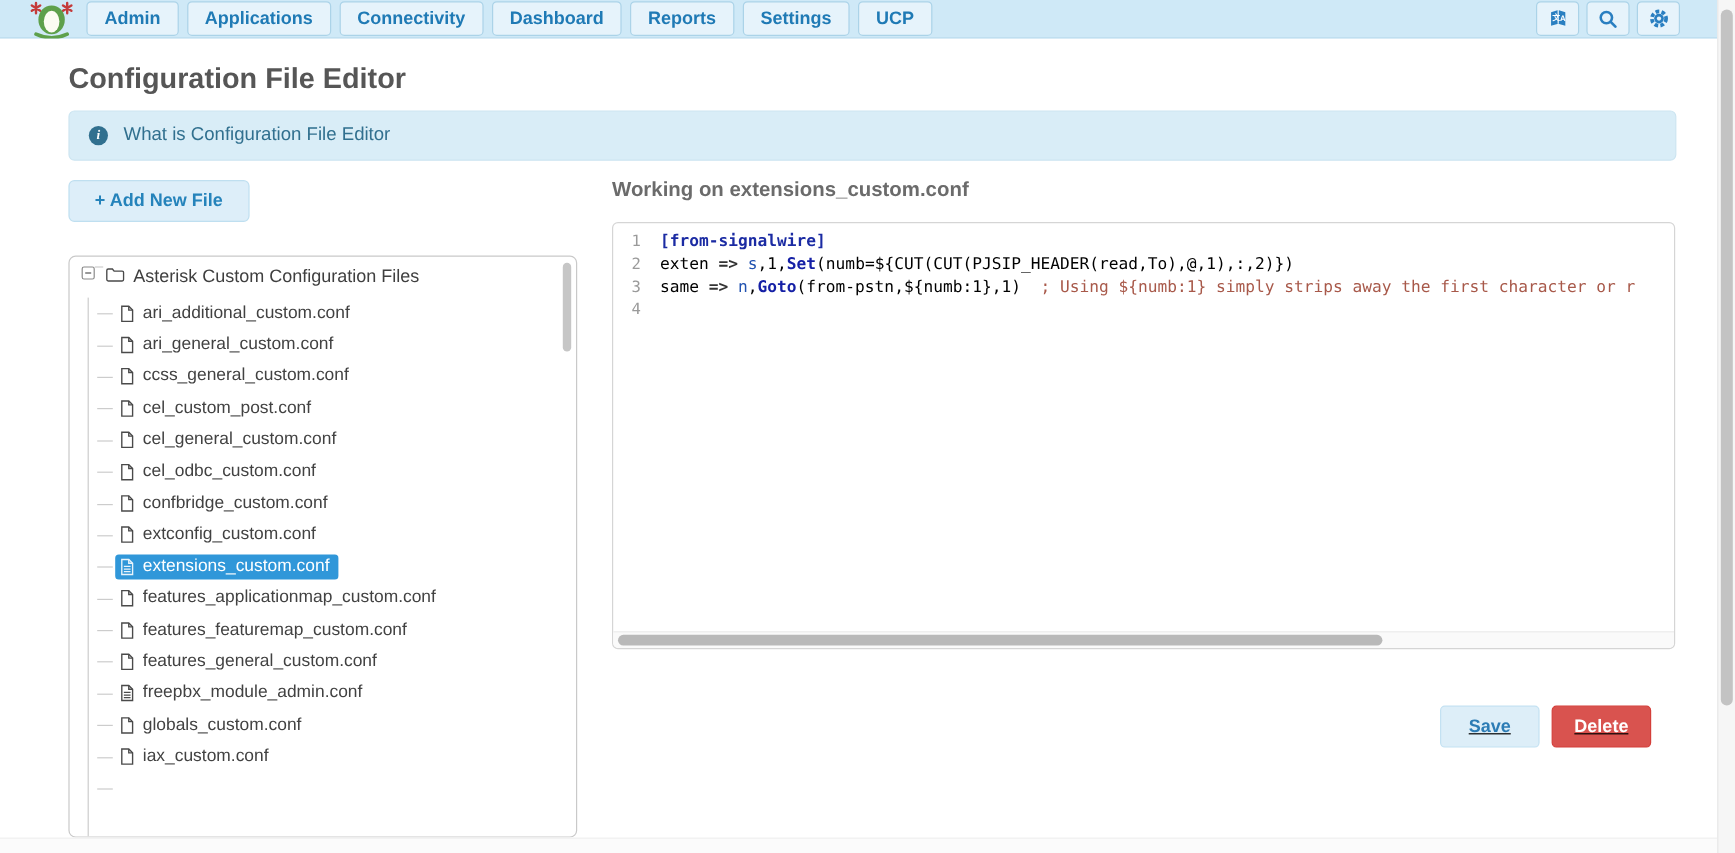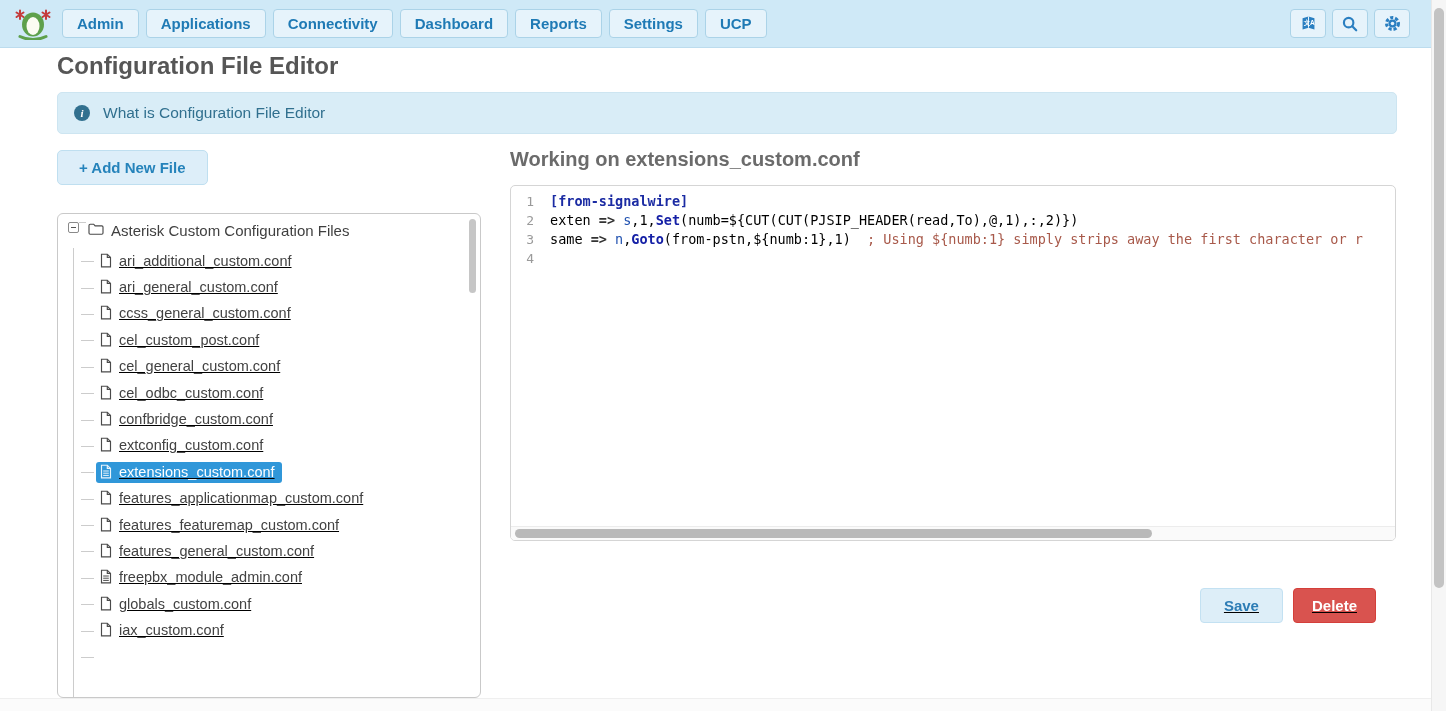--- a/index.html
+++ b/index.html
@@ -1,20 +1,20 @@
 <!DOCTYPE html>
 <html><head>
 <meta charset="utf-8">
 <style>
   * { margin:0; padding:0; box-sizing:border-box; }
   html,body { width:1446px; height:711px; background:#fff; font-family:"Liberation Sans", sans-serif; overflow:hidden; }
   #screen { position:relative; width:1446px; height:711px; background:#fff; overflow:hidden; }
 
   
-  .navbar { position:absolute; top:0; left:0; right:0; height:48px; background:#cfe9f7; border-bottom:1px solid #bcdcee; display:flex; align-items:center; padding:0 10px; }
+  .navbar { position:absolute; top:0; left:0; right:0; height:32px; background:#cfe9f7; border-bottom:1px solid #bcdcee; display:flex; align-items:center; padding:0 20px; }
   .logo { width:38px; height:32px; margin:0 10px 0 4px; flex:0 0 auto; cursor:pointer; }
   .nav-items { display:flex; align-items:center; }
   .nav-btn { background:#e6f3fb; border:1px solid #abd3e8; border-radius:4px; color:#1f7ab5; font-weight:bold; font-size:15px; font-family:"Liberation Sans",sans-serif; padding:5px 14px; margin-right:7px; cursor:pointer; }
   .nav-right { margin-left:auto; display:flex; gap:6px; margin-right:26px; }
   .icon-btn { width:36px; height:29px; background:#e6f3fb; border:1px solid #abd3e8; border-radius:4px; display:flex; align-items:center; justify-content:center; cursor:pointer; }
 
   
   .page-title { position:absolute; top:52px; left:57px; font-size:24px; font-weight:bold; color:#565656; }
   .alert { position:absolute; top:92px; left:57px; width:1340px; height:42px; background:#d9edf7; border:1px solid #cde5f1; border-radius:5px; display:flex; align-items:center; padding-left:16px; color:#31708f; font-size:15.5px; }
   .info-icon { width:16px; height:16px; border-radius:50%; background:#31708f; color:#fff; font-size:11px; font-weight:bold; font-family:"Liberation Serif",serif; font-style:italic; display:flex; align-items:center; justify-content:center; margin-right:13px; }
@@ -25,30 +25,30 @@
   .tree-scroll-thumb { position:absolute; top:5px; right:4px; width:7px; height:74px; background:#c6c6c6; border-radius:4px; }
   .tree-root-row { display:flex; align-items:flex-start; height:26px; position:relative; cursor:pointer; }
   .expander { width:11px; height:11px; border:1px solid #8a8a8a; border-radius:2px; background:#fff; position:relative; margin-left:2px; flex:0 0 auto; }
   .expander::after { content:""; position:absolute; left:2px; right:2px; top:4px; height:1px; background:#555; }
   .root-dash { width:7px; height:1px; background:#ccc; flex:0 0 auto; }
   .tree-root-row .ficon { margin:0 7px 0 2px; }
   .root-label { font-size:15px; color:#3f3f3f; }
   .tree-vline { position:absolute; left:15px; top:34px; width:1px; height:449px; background:#ccc; }
   .tree-row { display:flex; align-items:center; height:26.4px; position:relative; padding-left:30px; cursor:pointer; }
   .tree-row::before { content:""; position:absolute; left:15px; top:50%; width:13px; height:1px; background:#ccc; }
-  .row-inner { display:flex; align-items:flex-start; padding:2px 7px 3px 4px; border-radius:3px;text-decoration:underline; }
+  .row-inner { display:flex; align-items:flex-end; padding:2px 7px 3px 4px; border-radius:3px; }
   .tree-row .ficon { margin-right:7px; color:#4a4a4a; display:flex; }
   .tree-root-row .ficon { color:#4a4a4a; display:flex; }
   .flabel { font-size:14.5px; color:#424242; white-space:nowrap; }
   .tree-row.selected .row-inner { background:#3097d9; }
   .tree-row.selected .flabel { color:#fff; }
   .tree-row.selected .ficon { color:#e9f4fb; }
 
   
-  .work-heading { position:absolute; top:148px; left:510px; font-size:20px; font-weight:bold; color:#6b6b6b; }
+  .work-heading { position:absolute; top:148px; left:510px; font-size:17px; font-weight:bold; color:#6b6b6b; }
   .editor { position:absolute; top:185px; left:510px; width:886px; height:356px; background:#fff; border:1px solid #d5d5d5; border-radius:5px; overflow:hidden; cursor:text; }
   .editor-body { position:absolute; top:6px; left:0; right:1px; bottom:15px; display:flex; overflow:hidden; }
   .gutter { width:32px; flex:0 0 auto; text-align:right; padding-right:9px; color:#9a9a9a; font-family:"DejaVu Sans Mono",monospace; font-size:13px; line-height:19px; }
   .code { flex:1; padding-left:7px; font-family:"DejaVu Sans Mono",monospace; font-size:13.5px; line-height:19px; white-space:pre; overflow:hidden; }
   .code div { height:19px; }
   .cm-plain { color:#000000; }
   .cm-header { color:#1b2ba3; font-weight:bold; }
   .cm-op { color:#333; font-weight:bold; }
   .cm-atom { color:#2152b0; }
   .cm-keyword { color:#1520a6; font-weight:bold; }

